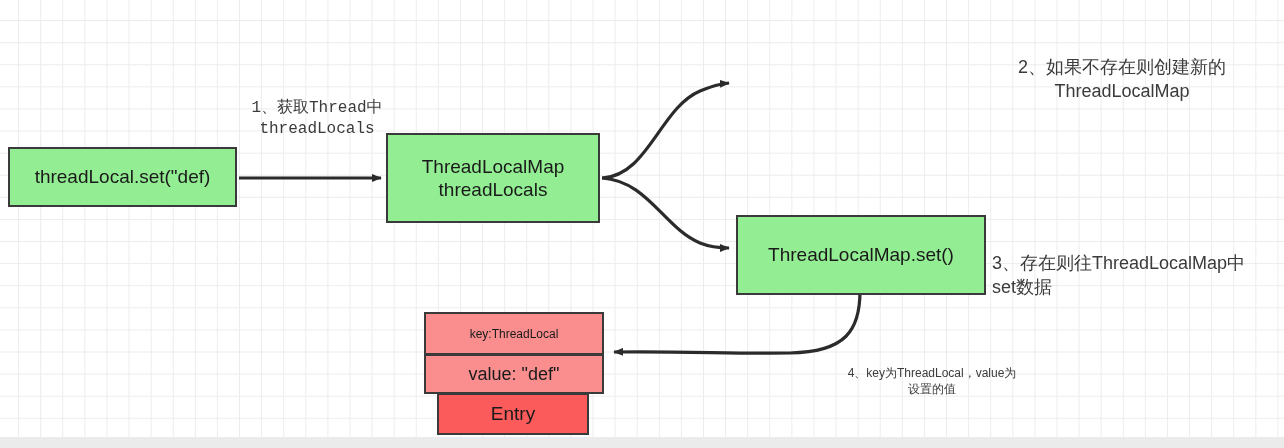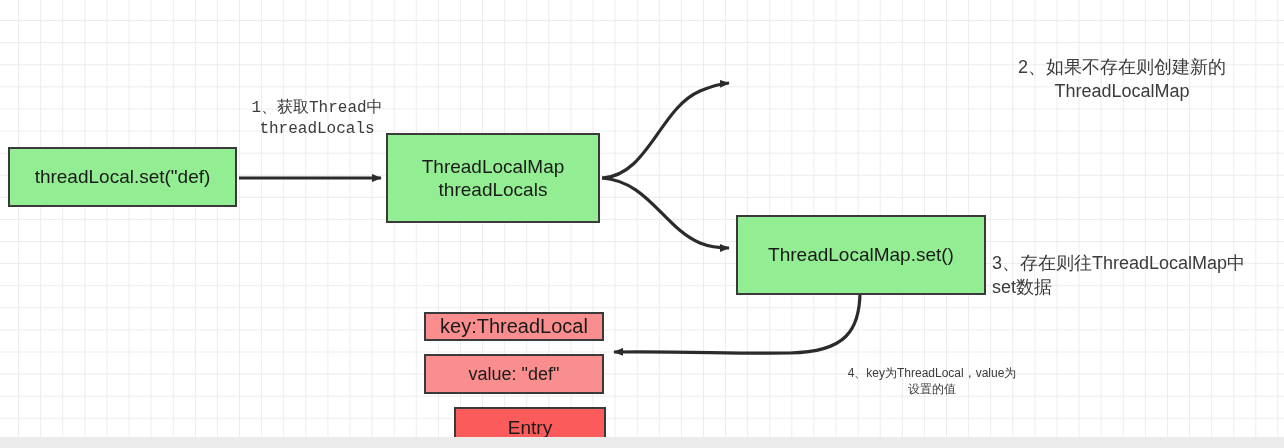--- a/index.html
+++ b/index.html
@@ -71,23 +71,23 @@
     line-height: 1.32;
     white-space: pre-line;
   }
 
   
   #node-threadlocal-set { left: 8px;   top: 147px; width: 229px; height: 60px;  font-size: 19px; }
   #node-threadlocalmap-threadlocals { left: 386px; top: 133px; width: 214px; height: 90px; font-size: 19px; }
   #node-threadlocalmap-ctor { left: 736px; top: 40px;  width: 206px; height: 87px;  font-size: 19px; }
   #node-threadlocalmap-set  { left: 736px; top: 215px; width: 250px; height: 80px;  font-size: 19px; }
 
-  #entry-key   { left: 424px; top: 312px; width: 180px; height: 29px; font-size: 20px; }
+  #entry-key   { left: 424px; top: 312px; width: 180px; height: 43px; font-size: 12px; }
   #entry-value { left: 424px; top: 354px; width: 180px; height: 40px; font-size: 18px; }
-  #entry-label { left: 437px; top: 407px; width: 152px; height: 42px; font-size: 19px; margin-left: 17px; }
+  #entry-label { left: 437px; top: 393px; width: 152px; height: 42px; font-size: 19px; }
 
   
   #annotation-1 { left: 207px; top: 98px;  width: 220px; font-size: 16px; font-family: Liberation Mono, monospace; }
   #annotation-2 { left: 948px; top: 56px;  width: 310px; font-size: 18px; margin-left: 19px; }
   #annotation-3 { left: 992px; top: 224px; width: 292px; font-size: 18px; text-align: left; margin-top: 28px; }
   #annotation-4 { left: 772px; top: 366px; width: 320px; font-size: 12px; }
 </style>
 </head>
 <body>
 

